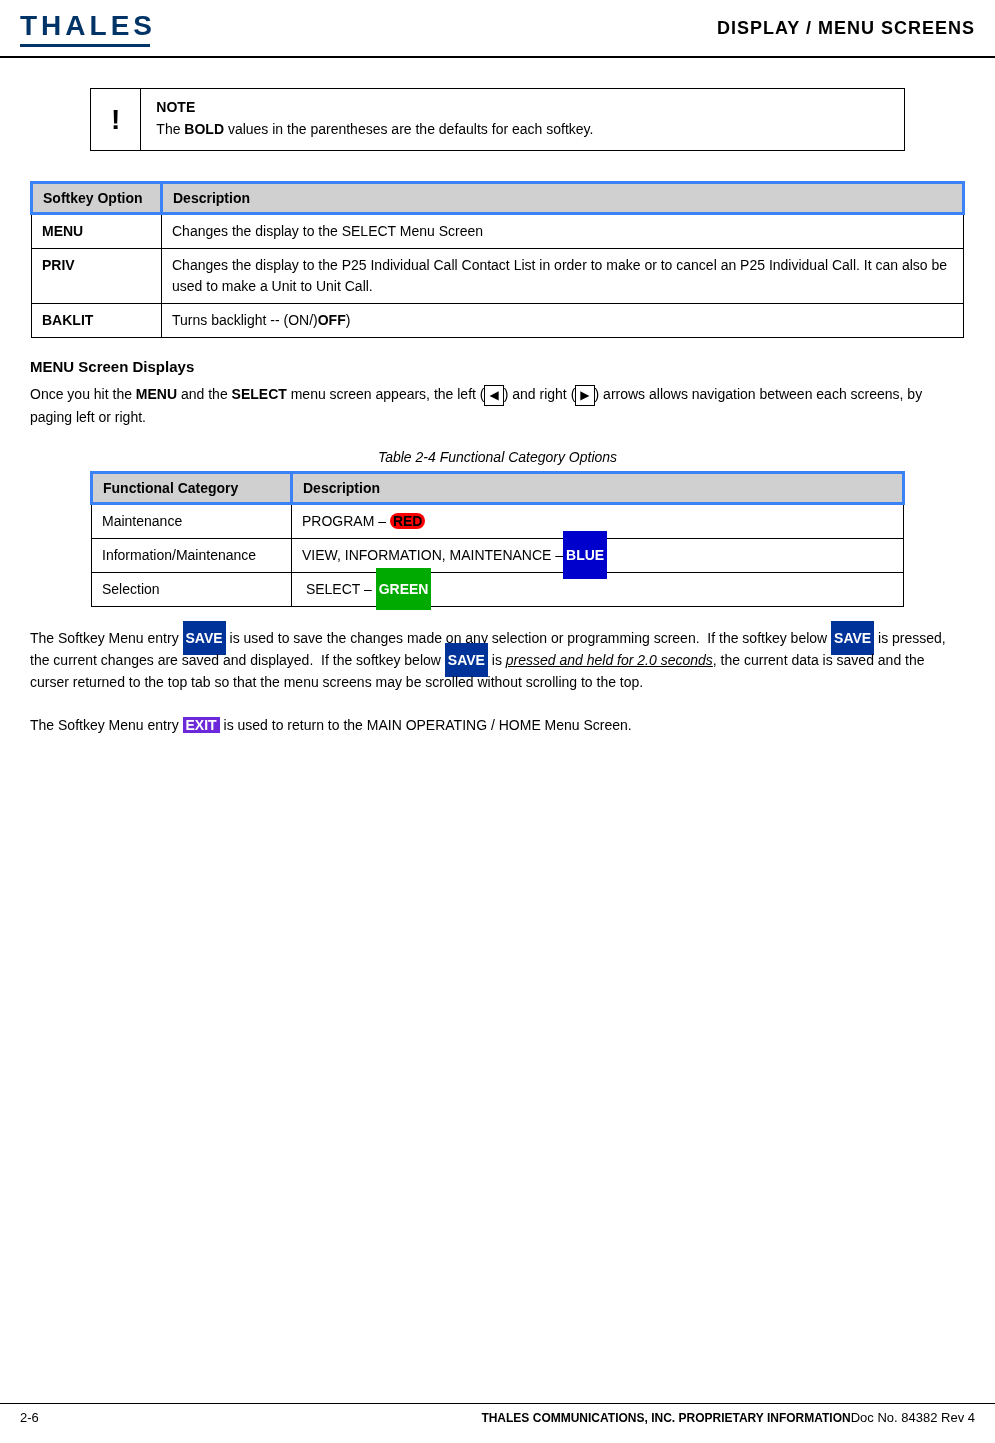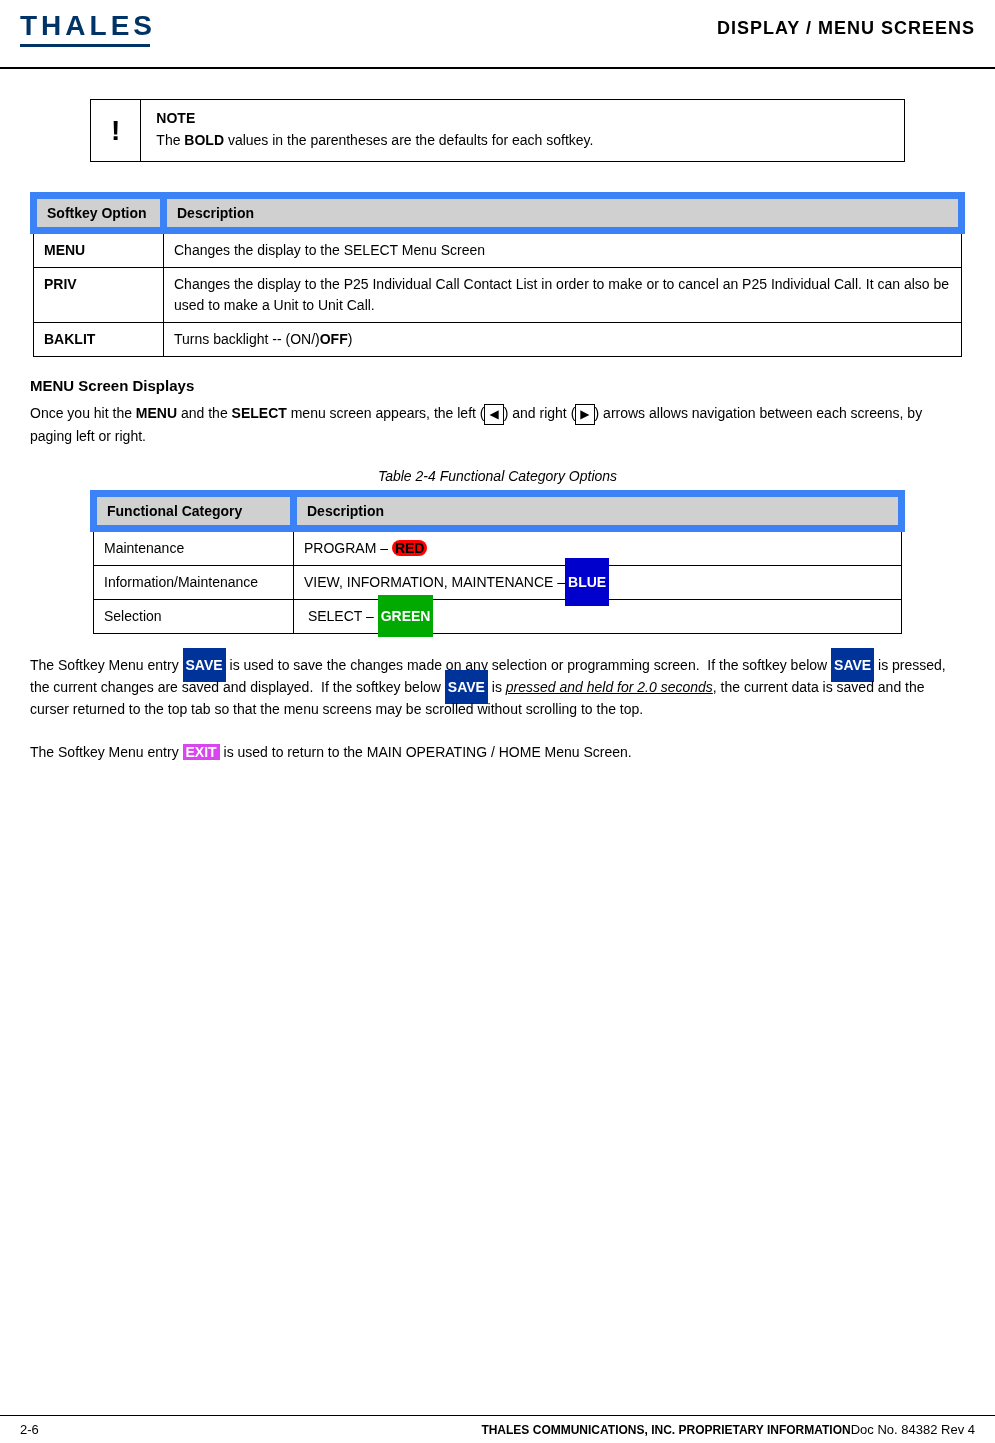--- a/index.html
+++ b/index.html
@@ -11,21 +11,21 @@
       width: 995px;
       min-height: 1443px;
       position: relative;
     }
 
     
     .page-header {
       display: flex;
       justify-content: space-between;
       align-items: center;
-      padding: 10px 20px 20px 20px;
+      padding: 10px 20px 9px 20px;
       border-bottom: 2px solid #000;
     }
     .logo-text {
       font-size: 28px;
       font-weight: bold;
       letter-spacing: 4px;
       color: #003366;
     }
     .logo-underline {
       width: 130px;
@@ -83,21 +83,21 @@
     }
 
     
     table {
       width: 100%;
       border-collapse: collapse;
       margin-bottom: 20px;
     }
     table th {
       background: #d0d0d0;
-      border: 7px solid #3b82f6;
+      border: 3px solid #3b82f6;
       padding: 6px 10px;
       font-weight: bold;
       text-align: left;
     }
     table td {
       border: 1px solid #000;
       padding: 6px 10px;
       vertical-align: top;
       line-height: 1.5;
     }
@@ -138,21 +138,21 @@
       font-weight: bold;
     }
     .badge-save {
       background: #003399;
       color: #fff;
       padding: 9px 3px;
       font-weight: bold;
       text-align: right;
     }
     .badge-exit {
-      background: #d946ef;
+      background: #6d28d9;
       color: #fff;
       padding: 0 3px;
       font-weight: bold;
     }
 
     
     .arrow-left {
       display: inline-block;
       border: 1px solid #000;
       padding: 0 4px;
@@ -161,21 +161,21 @@
     .arrow-right {
       display: inline-block;
       border: 1px solid #000;
       padding: 0 4px;
       font-size: 12px;
     }
 
     
     .page-footer {
       position: absolute;
-      bottom: 0;
+      bottom: 12px;
       left: 0;
       right: 0;
       border-top: 1.5px solid #000;
       padding: 6px 20px;
       display: flex;
       justify-content: space-between;
       align-items: center;
       font-size: 13px;
     }
     .footer-center {

